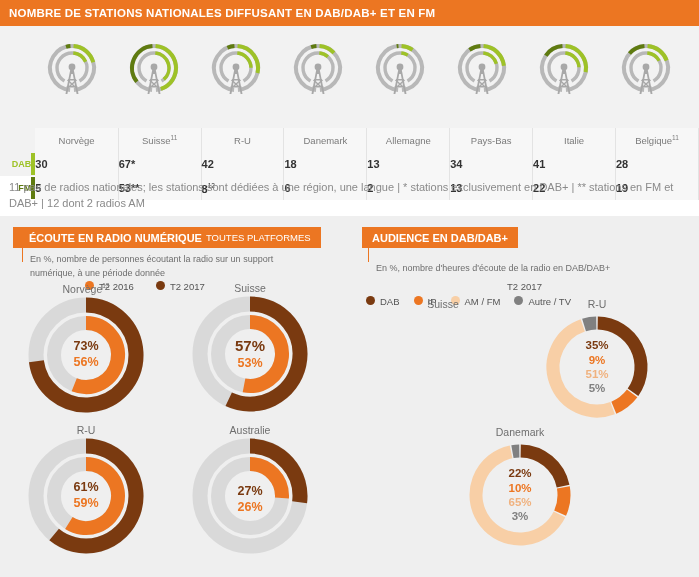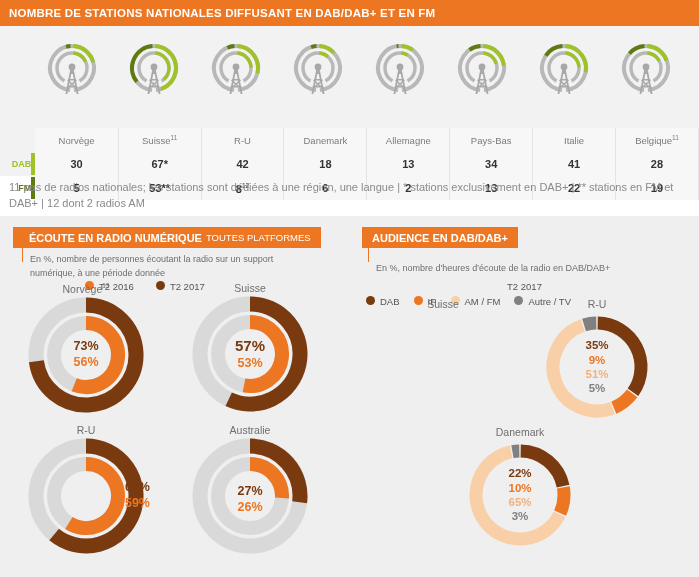--- a/index.html
+++ b/index.html
@@ -48,21 +48,21 @@
   .bar { width:4px; height:22px; }
   .bar.dab { background:#9ec227; }
   .bar.fm  { background:#5f7b10; }
   .hdrcell {
     width:82px; height:24px; text-align:center; vertical-align:middle;
     font-size:9.5px; color:#7b7b7b; background:#f7f7f7;
     border-right:1px solid #e3e3e3;
   }
   .hdrcell:first-of-type { border-left:1px solid #e3e3e3; }
   .valcell {
-    width:82px; height:24px; text-align:center; vertical-align:middle;
+    width:82px; height:24px; text-align:left; vertical-align:middle;
     font-size:11px; font-weight:bold; color:#333333; background:#f7f7f7;
     border-right:1px solid #e3e3e3;
   }
   .valcell:first-of-type { border-left:1px solid #e3e3e3; }
   .hdrcell sup, .valcell sup { font-size:6.5px; font-weight:normal; }
 
   .footnote {
     position:absolute; left:9px; top:180px; width:680px;
     font-size:11px; color:#8a8a8a; line-height:1.45;
   }
@@ -413,21 +413,21 @@
         <div class="donut-title">R-U</div>
         <div style="position:relative;width:128px;height:118px;">
           <div style="position:absolute;left:5px;top:0;">
             <svg class="donut-svg" width="118" height="118" viewBox="0 0 118 118">
               <circle cx="59" cy="59" r="50" fill="none" stroke="#d9d9d9" stroke-width="15"></circle>
               <path d="M 59 9 A 50 50 0 1 1 27.12880051256553 97.52566213878947" fill="none" stroke="#7a3a10" stroke-width="15"></path>
               <circle cx="59" cy="59" r="32" fill="none" stroke="#d9d9d9" stroke-width="14"></circle>
               <path d="M 59 27 A 32 32 0 1 1 41.85354256067211 86.01849361606449" fill="none" stroke="#ec7622" stroke-width="14"></path>
             </svg>
           </div>
-          <div class="center-labels" style="top:0;height:118px;align-items:flex-end;">
+          <div class="center-labels" style="top:0;height:118px;">
             <span class="cl" style="color:#7a3a10;font-size:12.5px;">61%</span>
             <span class="cl" style="color:#ec7622;font-size:12.5px;">59%</span>
           </div>
         </div>
       </div>
       <div class="donut-block" style="left: 186px; top: 424px; width: 128px;">
         <div class="donut-title">Australie</div>
         <div style="position:relative;width:128px;height:118px;">
           <div style="position:absolute;left:5px;top:0;">
             <svg class="donut-svg" width="118" height="118" viewBox="0 0 118 118">

